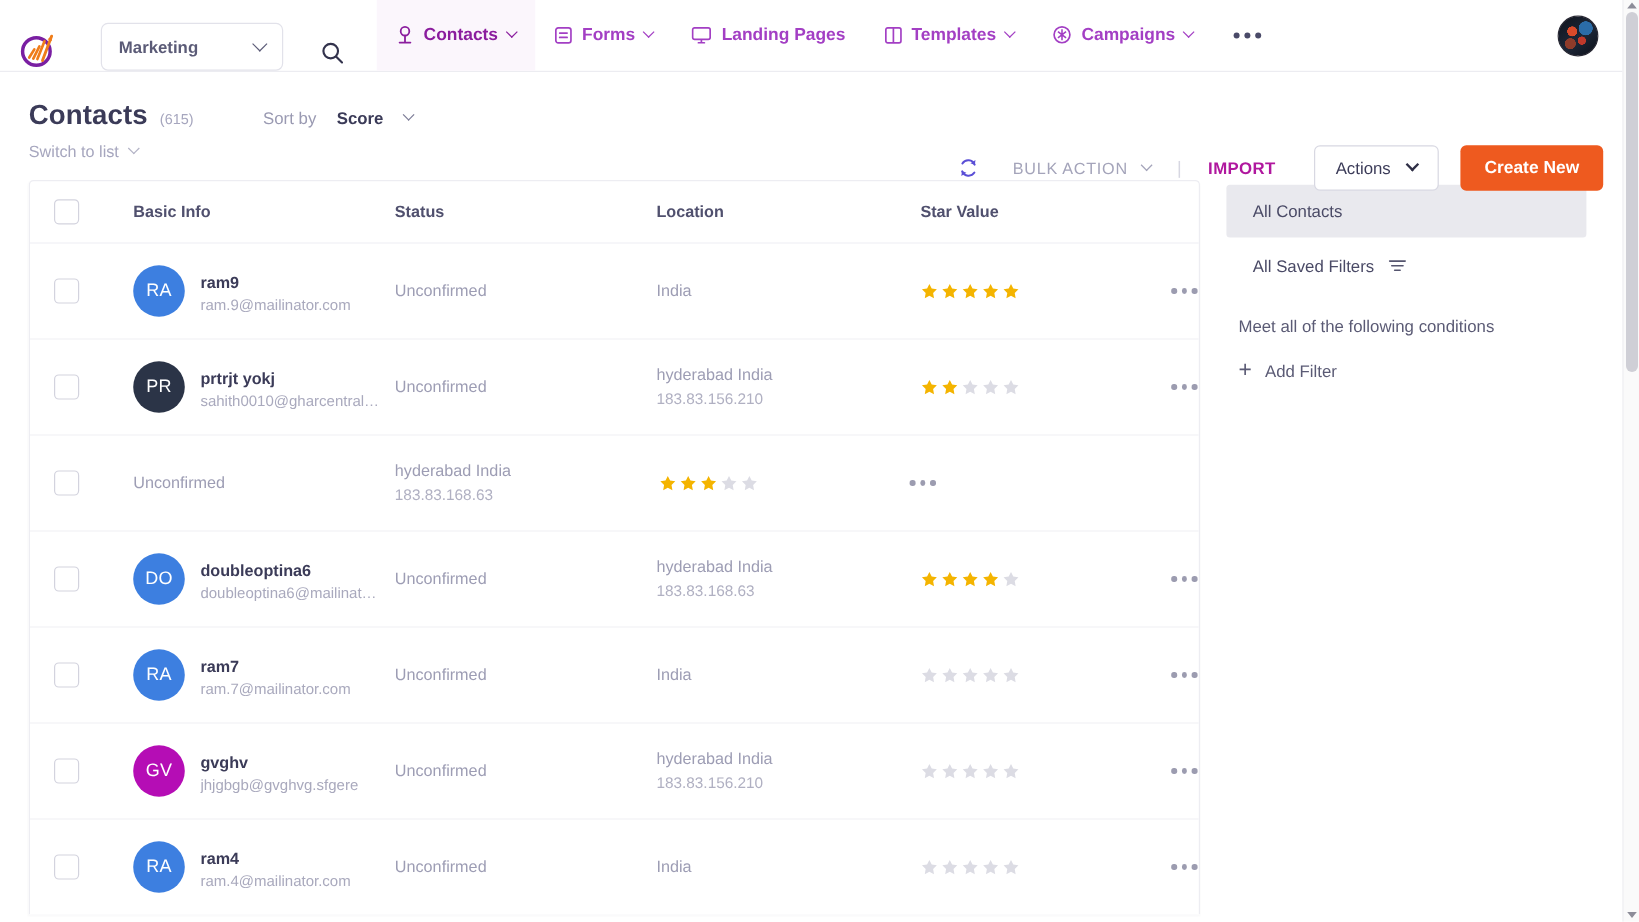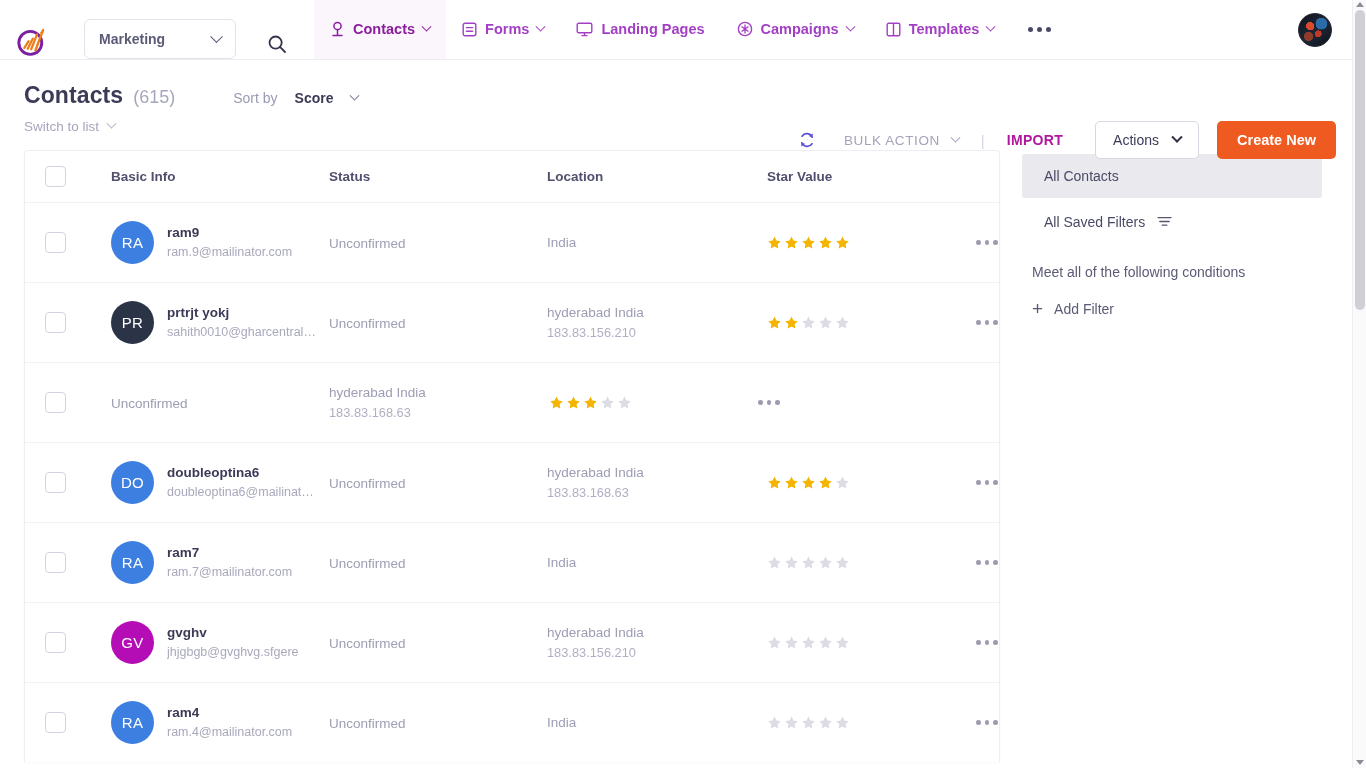--- a/index.html
+++ b/index.html
@@ -79,21 +79,21 @@
   }
 
   
   .page-head {
     position: relative;
     padding: 22px 34px 0 24px;
     height: 90px;
   }
   .title-row { display: flex; align-items: baseline; gap: 10px; }
   .page-title { font-size: 23px; font-weight: 700; color: #3b3b58; letter-spacing: .1px;}
-  .page-count { font-size: 18px; color: #a6a6be; }
+  .page-count { font-size: 12px; color: #a6a6be; }
   .sortby { margin-left: 48px; font-size: 14px; color: #9a9ab2; display:flex; align-items:center; gap:17px;}
   .sortby b { color: #3b3b58; font-size: 14px; font-weight: 700; }
   .sortby .chev { align-self:center; color:#7a7a95; }
   .switch-list {
     margin-top: 10px; font-size: 13.5px; color: #a6a6be;
     display: flex; align-items: center; gap: 9px;
   }
   .switch-list .chev { color:#b3b3c6; }
 
   .head-actions {
@@ -158,21 +158,21 @@
     width: 21px; height: 21px; border: 1.4px solid #d3d3de;
     border-radius: 4px; background: #fff; display:block;
   }
 
   .row {
     display: flex; align-items: center;
     height: 80px;
     border-bottom: 1px solid #f2f2f6;
     padding-left: 20px;
   }
-  .ident { display:flex; align-items:center; gap: 13px; }
+  .ident { display:flex; align-items:flex-end; gap: 13px; }
   .av {
     width: 43px; height: 43px; border-radius: 50%;
     color:#fff; font-size: 15px; font-weight: 500;
     display:flex; align-items:center; justify-content:center;
     flex: none; letter-spacing:.3px;
   }
   .name { font-size: 13.5px; font-weight: 700; color: #3b3b58; line-height:1.45; }
   .email { font-size: 12.5px; color: #a9a9bd; line-height:1.5; max-width: 152px;
            overflow:hidden; text-overflow:ellipsis; white-space:nowrap;}
   .status { font-size: 13.5px; color: #9d9db4; }
@@ -275,37 +275,37 @@
           <rect x="1.2" y="1.2" width="14.6" height="9.6" rx="1.6" fill="none" stroke="#a33fc4" stroke-width="1.4"></rect>
           <path d="M6 13.6h5" stroke="#a33fc4" stroke-width="1.4" stroke-linecap="round"></path>
           <path d="M8.5 10.8v2.8" stroke="#a33fc4" stroke-width="1.4"></path>
         </svg>
       </span>
       <span>Landing Pages</span>
     </div>
 
     <div class="navitem">
       <span class="nico">
+        <svg width="15" height="15" viewBox="0 0 15 15">
+          <rect x="1.2" y="1.2" width="12.6" height="12.6" rx="1.6" fill="none" stroke="#a33fc4" stroke-width="1.4"></rect>
+          <path d="M7.5 1.4v12.2" stroke="#a33fc4" stroke-width="1.4"></path>
+        </svg>
+      </span>
+      <span>Templates</span>
+      <span class="chev sm"></span>
+    </div>
+
+    <div class="navitem">
+      <span class="nico">
         <svg width="16" height="16" viewBox="0 0 16 16">
           <circle cx="8" cy="8" r="6.6" fill="none" stroke="#a33fc4" stroke-width="1.4"></circle>
           <path d="M8 3.4v9.2M4.6 5.4l6.8 5.2M11.4 5.4l-6.8 5.2" stroke="#a33fc4" stroke-width="1.3"></path>
         </svg>
       </span>
       <span>Campaigns</span>
-      <span class="chev sm"></span>
-    </div>
-
-    <div class="navitem">
-      <span class="nico">
-        <svg width="15" height="15" viewBox="0 0 15 15">
-          <rect x="1.2" y="1.2" width="12.6" height="12.6" rx="1.6" fill="none" stroke="#a33fc4" stroke-width="1.4"></rect>
-          <path d="M7.5 1.4v12.2" stroke="#a33fc4" stroke-width="1.4"></path>
-        </svg>
-      </span>
-      <span>Templates</span>
       <span class="chev sm"></span>
     </div>
 
     <div class="dots-nav">
       <i></i>
       <i></i>
       <i></i>
     </div>
   </div>
 

